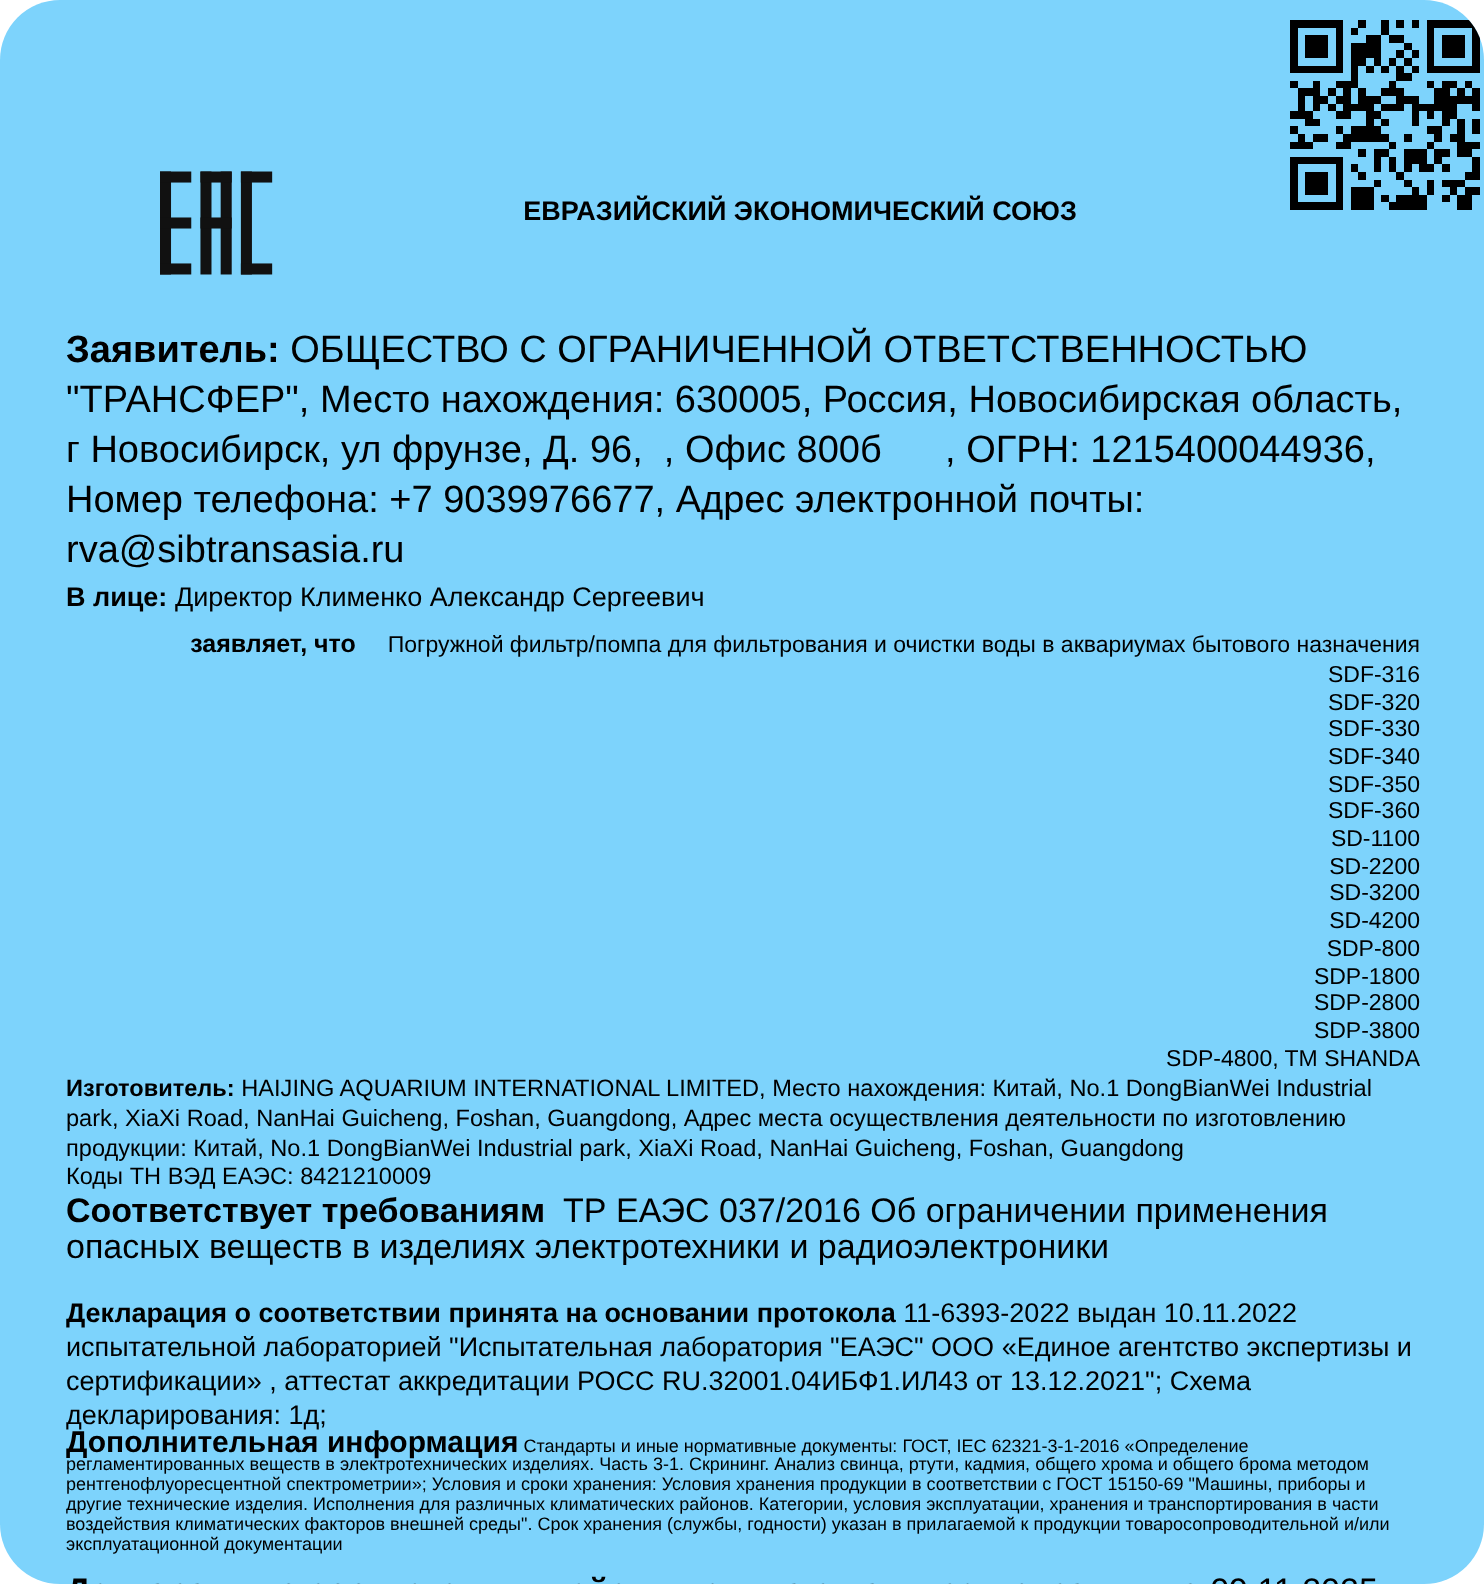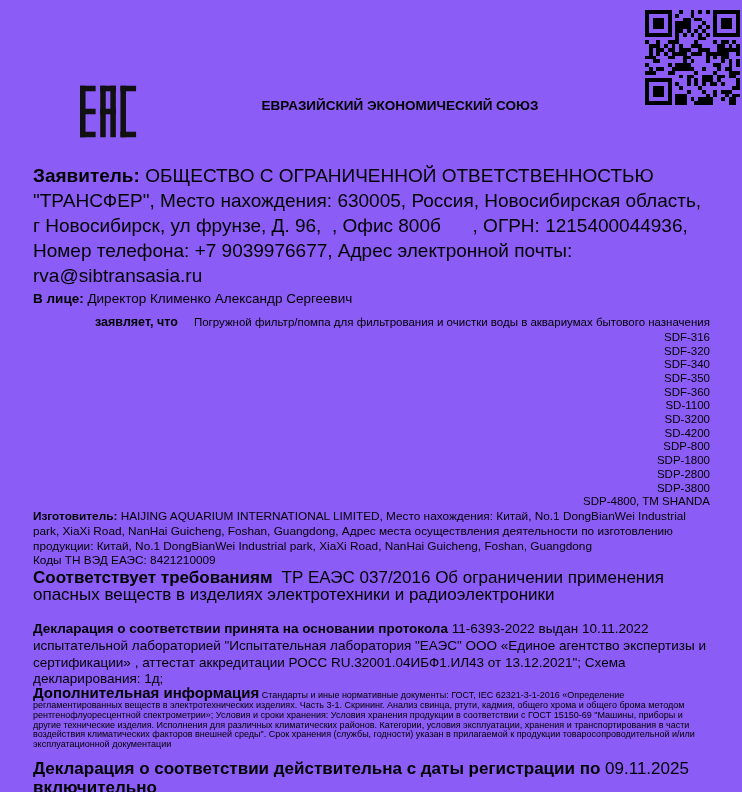--- a/index.html
+++ b/index.html
@@ -1,22 +1,23 @@
 <!DOCTYPE html>
 <html><head>
 <meta charset="utf-8">
 <style>
   html,body{margin:0;padding:0;background:#ffffff;}
   .page{
     position:relative;
     width:742px;height:792px;
-    background:#8b5cf6;
+    background:#7dd3fc;
     font-family:"Liberation Sans","DejaVu Sans",sans-serif;
     color:#000000;
     overflow:hidden;
+    border-radius:30px;
   }
   
   .qr{position:absolute;left:645px;top:10px;width:95px;height:95px;}
   
   .eac{position:absolute;left:80px;top:84px;width:57px;height:55px;}
   
   .headers{position:absolute;left:90px;top:99px;width:620px;text-align:center;}
   .headers .h1{font-size:13.5px;font-weight:bold;line-height:14px;}
   .headers .h2{font-size:13.5px;font-weight:bold;line-height:14px;margin-top:14px;}
   
@@ -386,24 +387,26 @@
 
     <p class="applicant pre"><b>Заявитель:</b><span> ОБЩЕСТВО С ОГРАНИЧЕННОЙ ОТВЕТСТВЕННОСТЬЮ "ТРАНСФЕР", Место нахождения: 630005, Россия, Новосибирская область, г Новосибирск, ул фрунзе, Д. 96,  , Офис 800б      , ОГРН: 1215400044936, Номер телефона: +7 9039976677, Адрес электронной почты: rva@sibtransasia.ru</span></p>
 
     <p class="person pre"><b>В лице:</b><span> Директор Клименко Александр Сергеевич</span></p>
 
     <div class="declare">
       <p class="declare-head"><b class="declare-label">заявляет, что</b><span class="product">Погружной фильтр/помпа для фильтрования и очистки воды в аквариумах бытового назначения</span></p>
       <div>
           <div class="model-line">SDF-316</div>
           <div class="model-line">SDF-320</div>
+          <div class="model-line">SDF-330</div>
           <div class="model-line">SDF-340</div>
           <div class="model-line">SDF-350</div>
           <div class="model-line">SDF-360</div>
           <div class="model-line">SD-1100</div>
+          <div class="model-line">SD-2200</div>
           <div class="model-line">SD-3200</div>
           <div class="model-line">SD-4200</div>
           <div class="model-line">SDP-800</div>
           <div class="model-line">SDP-1800</div>
           <div class="model-line">SDP-2800</div>
           <div class="model-line">SDP-3800</div>
           <div class="model-line">SDP-4800, TM SHANDA</div>
         </div>
     </div>
 

